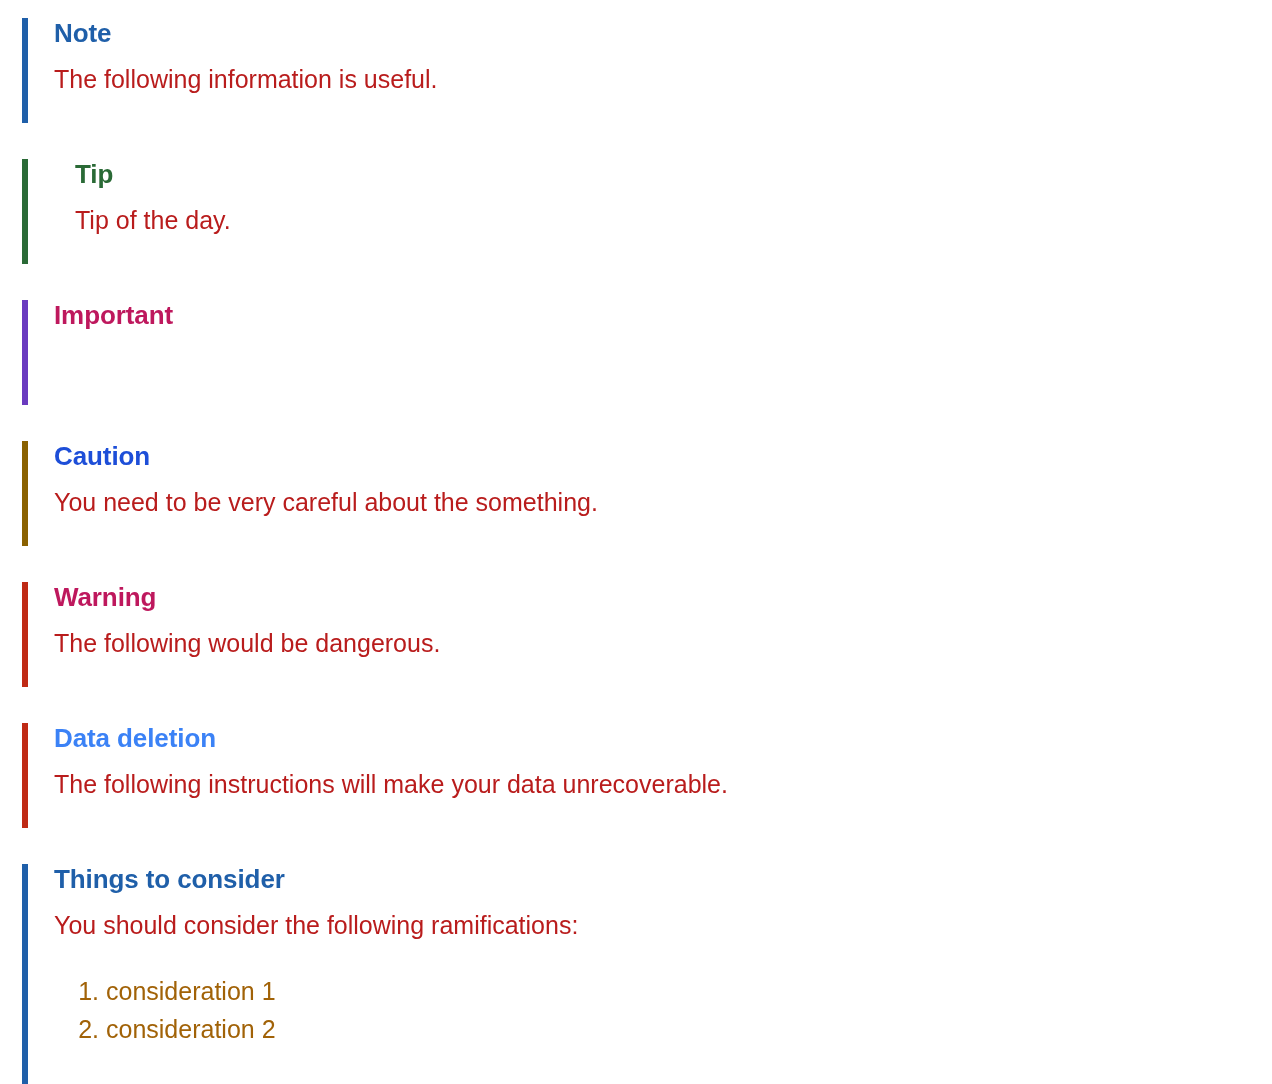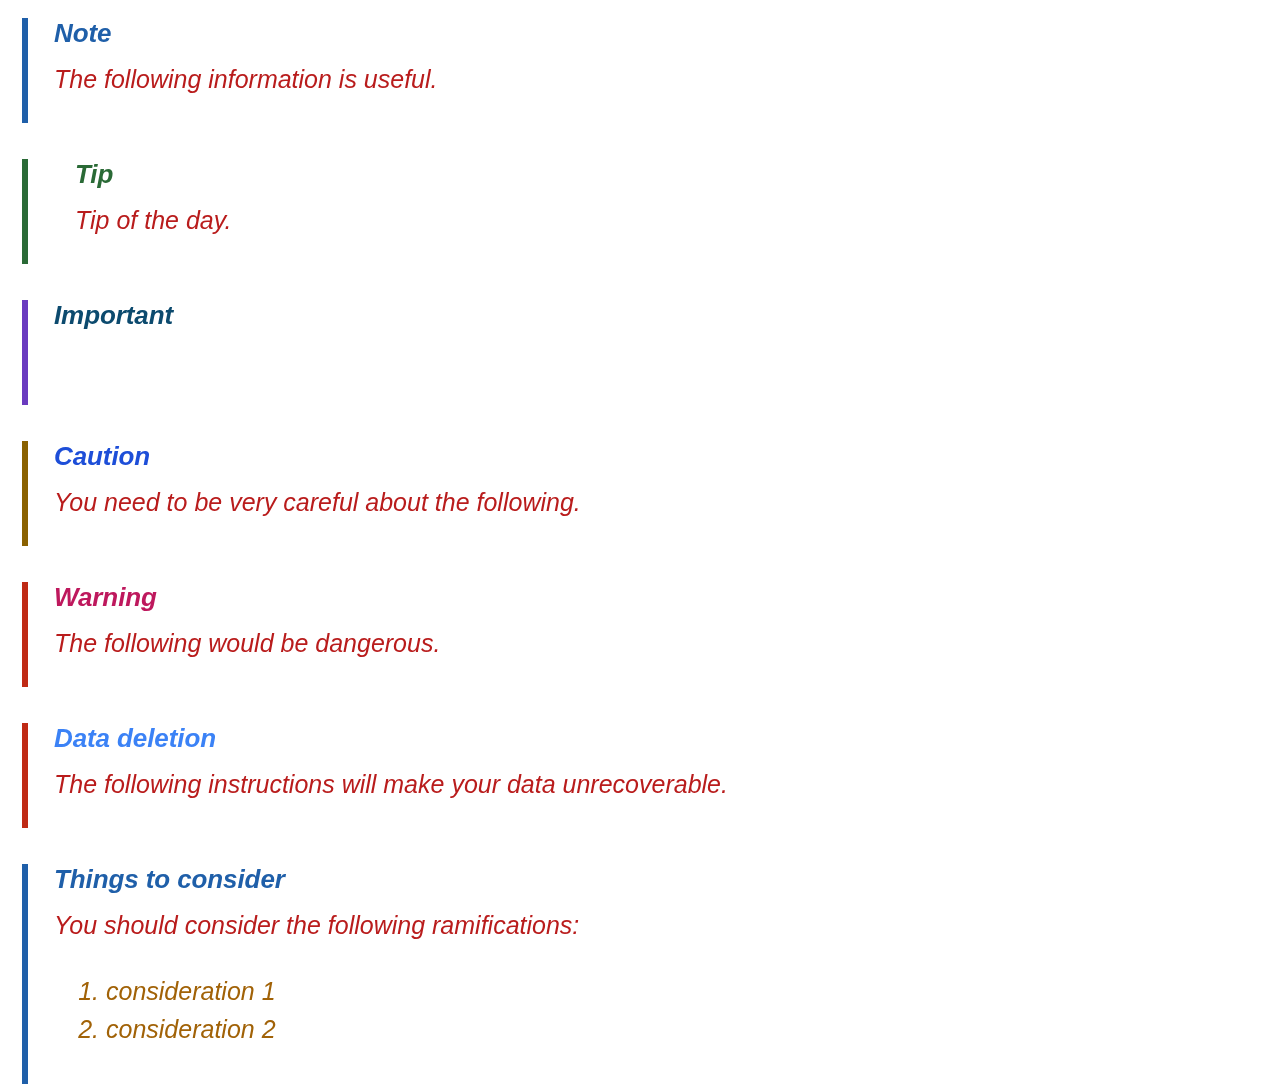--- a/index.html
+++ b/index.html
@@ -14,21 +14,20 @@
     color: #24292f;
     -webkit-font-smoothing: antialiased;
   }
   .page {
     padding: 18px 24px 0 22px;
   }
   .callout {
     border-left: 6px solid #fca5a5;
     padding: 0 0 0 26px;
     margin: 0 0 36px 0;
-    font-style: italic;
   }
   .callout:last-child {
     margin-bottom: 0;
   }
   .callout-title {
     font-size: 26px;
     font-weight: bold;
     line-height: 1.2;
     margin: 0 0 14px 0;
     letter-spacing: -0.1px;
@@ -58,25 +57,25 @@
 <div class="page">
     <div class="callout" style="border-left-color: rgb(31, 95, 169); min-height: 105px;">
       <div class="callout-title" style="color: rgb(31, 95, 169);">Note</div>
       <p class="callout-body">The following information is useful.</p>
     </div>
     <div class="callout" style="border-left-color: rgb(42, 106, 54); min-height: 105px; padding-left: 47px;">
       <div class="callout-title" style="color: rgb(42, 106, 54);">Tip</div>
       <p class="callout-body">Tip of the day.</p>
     </div>
     <div class="callout" style="border-left-color: rgb(106, 59, 191); min-height: 105px;">
-      <div class="callout-title" style="color: #0c4a6e;">Important</div>
+      <div class="callout-title" style="color: #be185d;">Important</div>
     </div>
     <div class="callout" style="border-left-color: rgb(138, 97, 0); min-height: 105px;">
       <div class="callout-title" style="color: #1d4ed8;">Caution</div>
-      <p class="callout-body">You need to be very careful about the following.</p>
+      <p class="callout-body">You need to be very careful about the something.</p>
     </div>
     <div class="callout" style="border-left-color: rgb(191, 42, 21); min-height: 105px;">
       <div class="callout-title" style="color: #be185d;">Warning</div>
       <p class="callout-body">The following would be dangerous.</p>
     </div>
     <div class="callout" style="border-left-color: rgb(191, 42, 21); min-height: 105px;">
       <div class="callout-title" style="color: #3b82f6;">Data deletion</div>
       <p class="callout-body">The following instructions will make your data unrecoverable.</p>
     </div>
     <div class="callout" style="border-left-color: rgb(31, 95, 169); min-height: 240px;">

